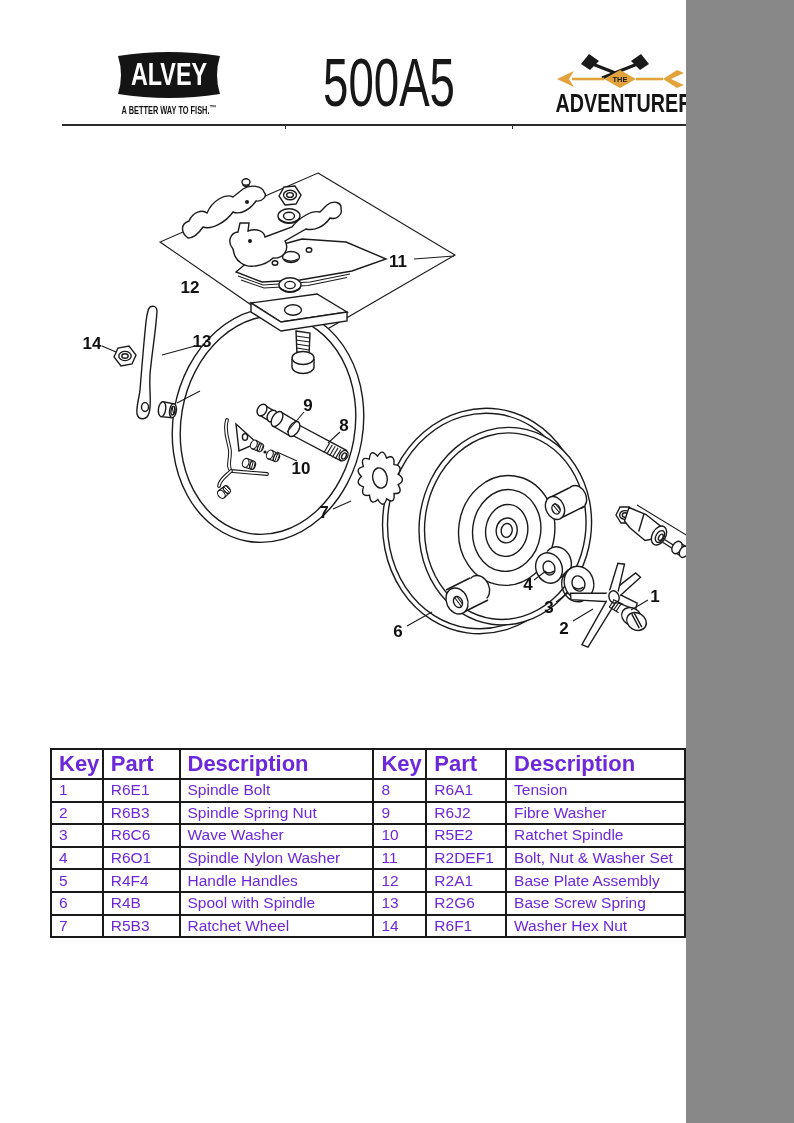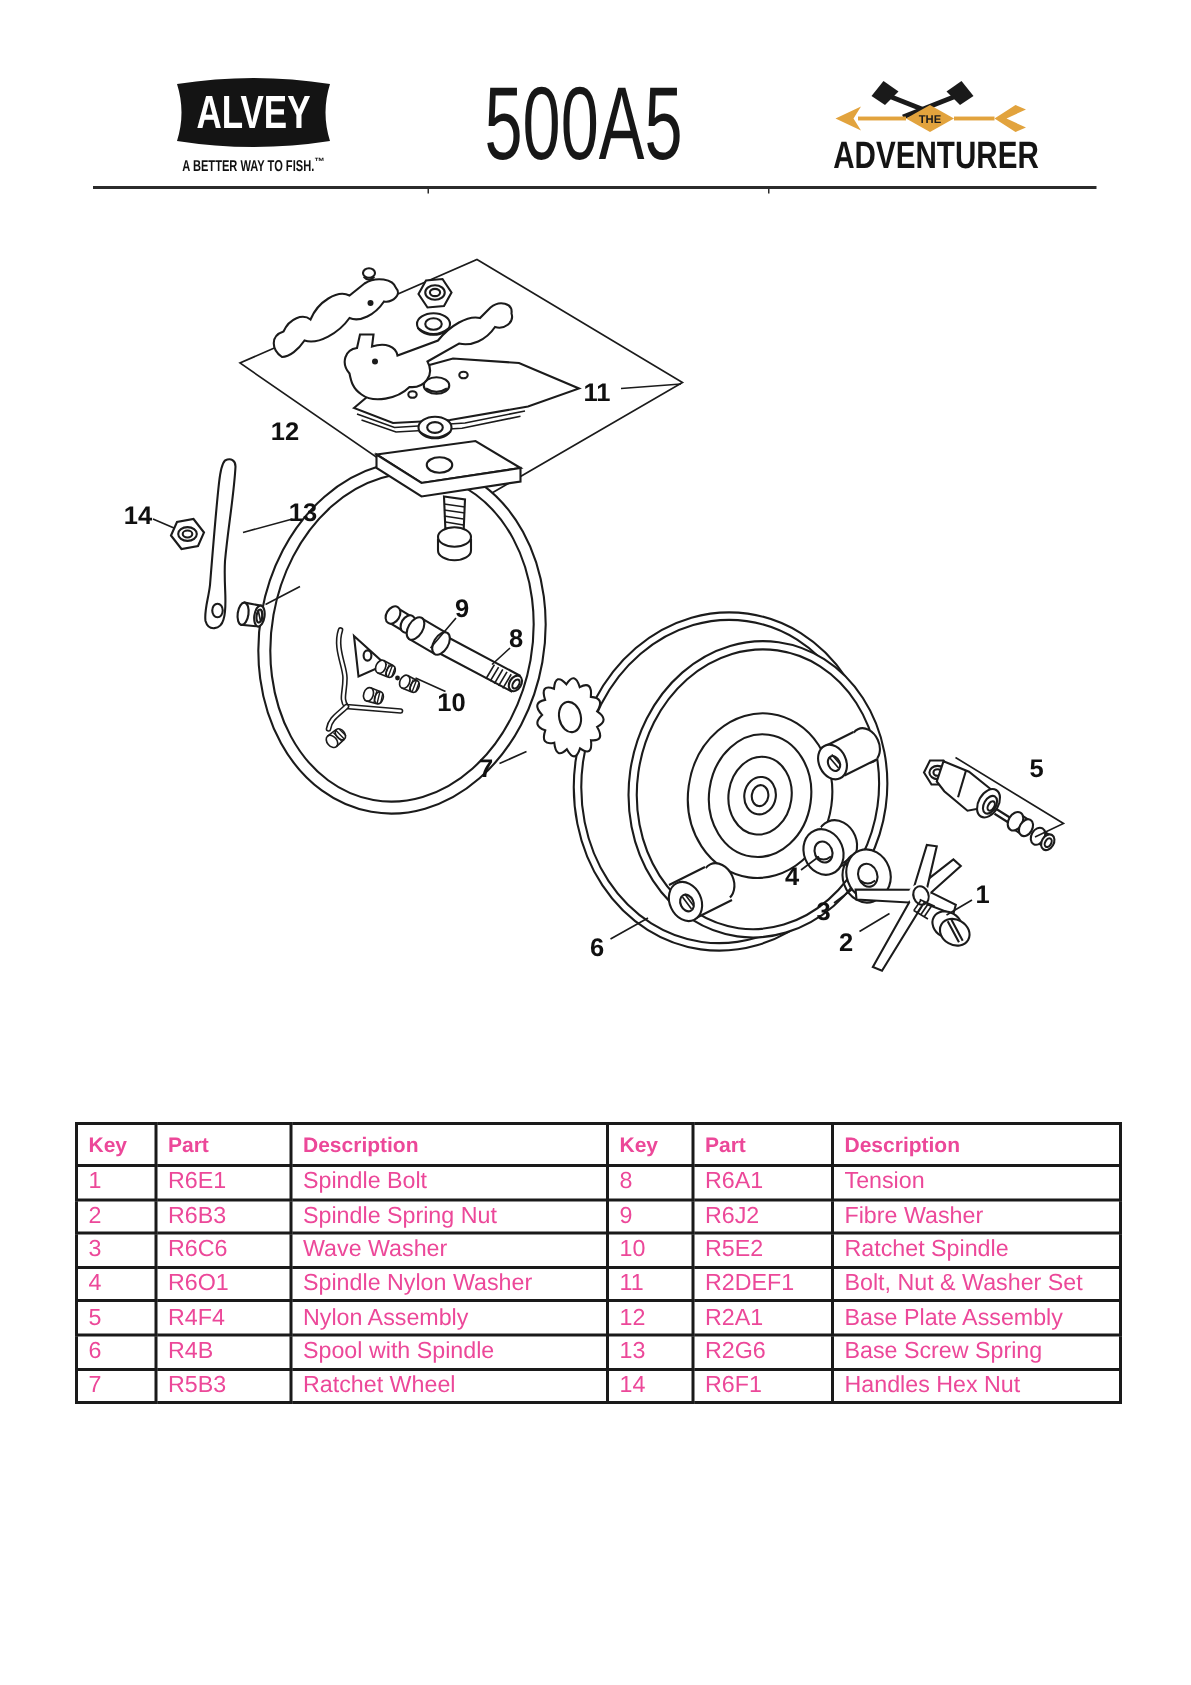--- a/index.html
+++ b/index.html
@@ -1,33 +1,33 @@
 <!DOCTYPE html>
 <html><head>
 <meta charset="utf-8">
 <style>
   html,body{margin:0;padding:0;background:#888;}
-  .page{position:relative;width:794px;height:1123px;background:#fff;overflow:hidden;
-        font-family:"Liberation Sans",sans-serif;color:#ec4899;}
+  .page{position:relative;width:686px;height:1123px;background:#fff;overflow:hidden;
+        font-family:"Liberation Sans",sans-serif;color:#6d28d9;}
   .hdr-svg{position:absolute;left:0;top:0;}
   .rule{position:absolute;left:62px;top:124px;width:669px;height:2px;background:#2b2b2b;}
   .tick{position:absolute;top:124px;width:1px;height:5px;background:#2b2b2b;}
   .diagram{position:absolute;left:0;top:140px;}
   .pw{fill:#fff;stroke:#1b1b1b;stroke-width:1.4;}
   .ps{fill:none;stroke:#1b1b1b;stroke-width:1.4;}
   .thin{fill:none;stroke:#1b1b1b;stroke-width:1.1;}
   .wireO{fill:none;stroke:#1b1b1b;stroke-width:3.8;stroke-linecap:round;}
   .wireI{fill:none;stroke:#fff;stroke-width:1.7;stroke-linecap:round;}
   .dot{fill:#1b1b1b;stroke:none;}
   #callouts text{font:bold 17px "Liberation Sans",sans-serif;fill:#101010;text-anchor:middle;}
   .tables{position:absolute;left:50px;top:748px;display:flex;}
   table{border-collapse:collapse;table-layout:fixed;}
   .tR{margin-left:-2px;}
   th,td{border:2px solid #1a1a1a;overflow:hidden;white-space:nowrap;}
-  th{font-size:14px;font-weight:bold;text-align:left;padding:1px 0 1px 7px;height:24px;}
+  th{font-size:22px;font-weight:bold;text-align:left;padding:1px 0 1px 7px;height:24px;}
   td{font-size:15.5px;font-weight:normal;padding:0 0 0 7px;height:20.6px;}
 </style>
 </head>
 <body>
 
 <div class="page">
 
   <svg class="hdr-svg" width="794" height="140" viewBox="0 0 794 140">
 
     <g>
@@ -312,21 +312,21 @@
             <td>Wave Washer</td>
           </tr>
           <tr>
             <td>4</td>
             <td>R6O1</td>
             <td>Spindle Nylon Washer</td>
           </tr>
           <tr>
             <td>5</td>
             <td>R4F4</td>
-            <td>Nylon Assembly</td>
+            <td>Handle Handles</td>
           </tr>
           <tr>
             <td>6</td>
             <td>R4B</td>
             <td>Spool with Spindle</td>
           </tr>
           <tr>
             <td>7</td>
             <td>R5B3</td>
             <td>Ratchet Wheel</td>
@@ -373,19 +373,19 @@
             <td>Base Plate Assembly</td>
           </tr>
           <tr>
             <td>13</td>
             <td>R2G6</td>
             <td>Base Screw Spring</td>
           </tr>
           <tr>
             <td>14</td>
             <td>R6F1</td>
-            <td>Handles Hex Nut</td>
+            <td>Washer Hex Nut</td>
           </tr>
         </tbody>
     </table>
   </div>
 
 </div>
 
 </body></html>

